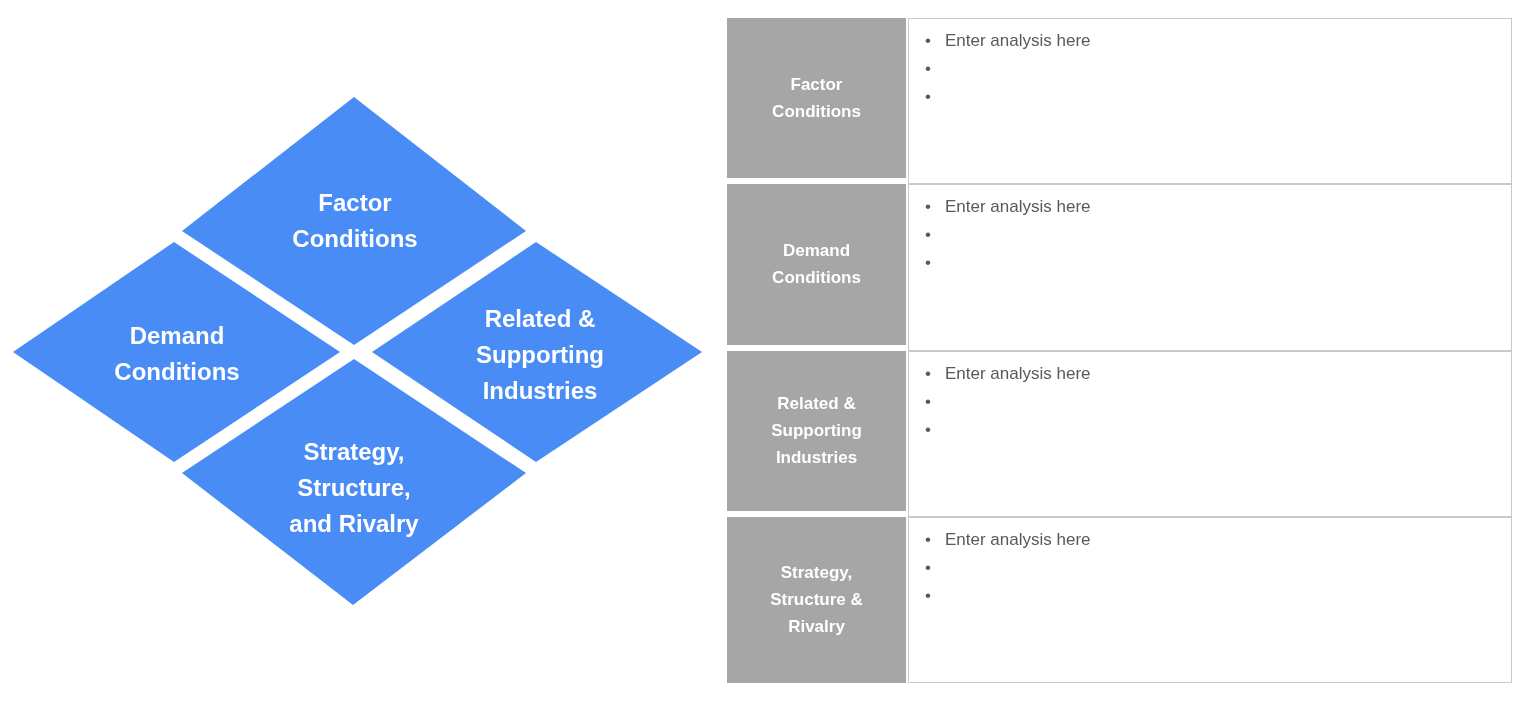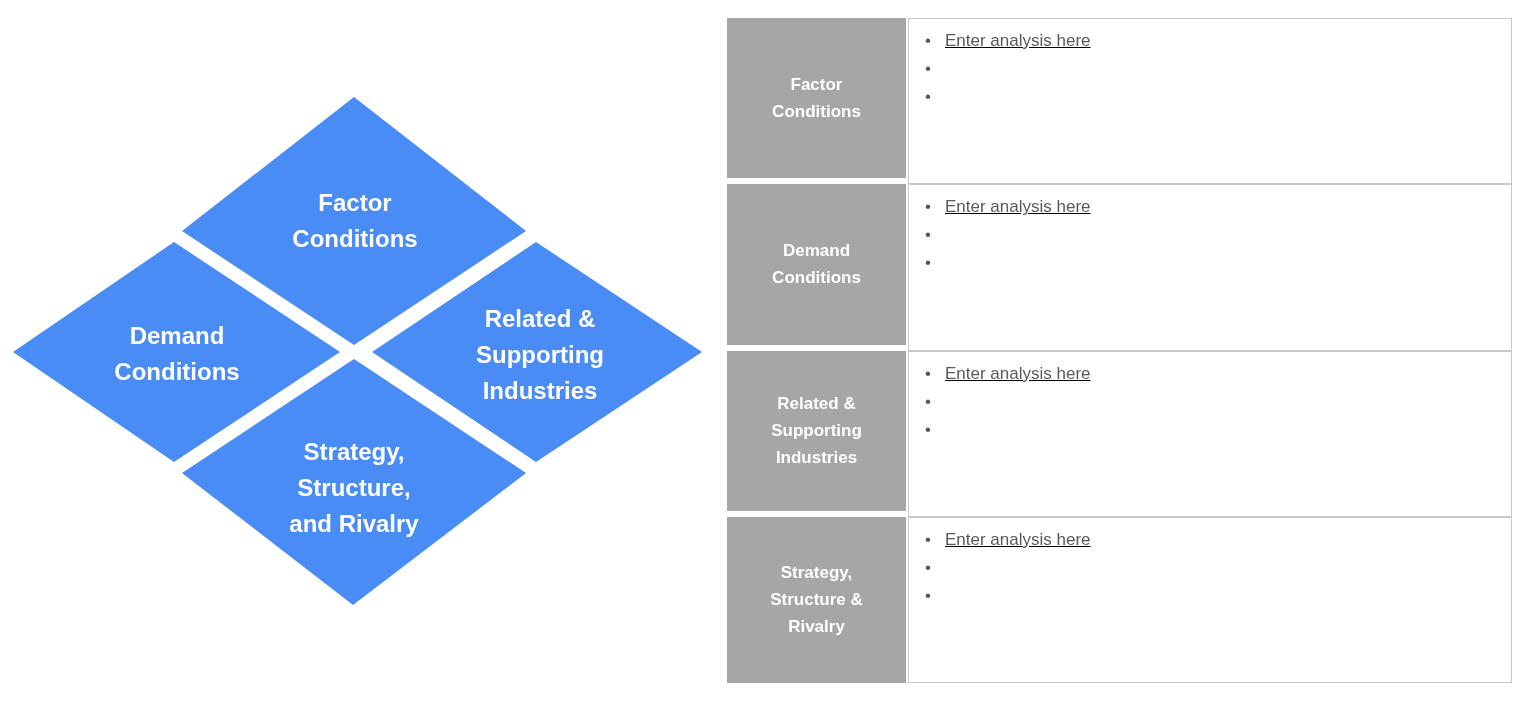--- a/index.html
+++ b/index.html
@@ -64,21 +64,21 @@
     justify-content: center;
   }
   .t-row:last-child .h-cell { height: 100%; }
   .c-cell {
     flex: 1;
     margin-left: 2px;
     background: #ffffff;
     border: 1px solid #c9c9c9;
     padding: 8px 10px 0 14px;
   }
-  .bullet-list { list-style: none; text-decoration: underline; }
+  .bullet-list { list-style: none; }
   .bullet-item {
     position: relative;
     padding-left: 22px;
     min-height: 28px;
     line-height: 28px;
     font-size: 17px;
     color: #595959;
   }
   .bullet-item::before {
     content: "\2022";

